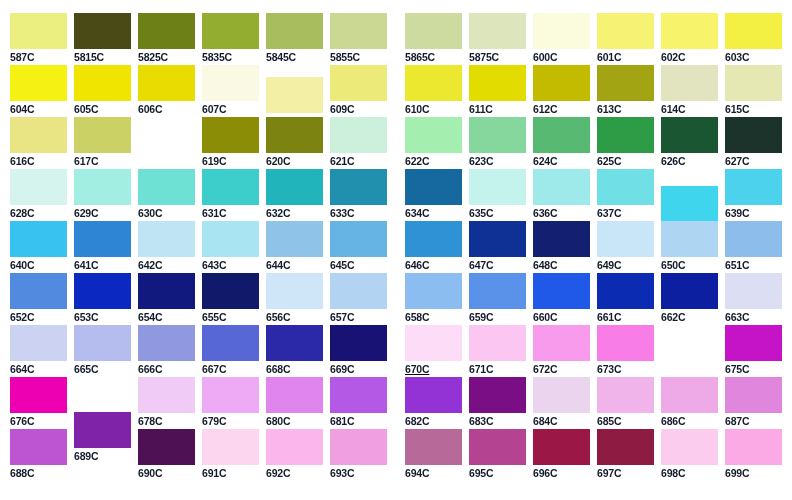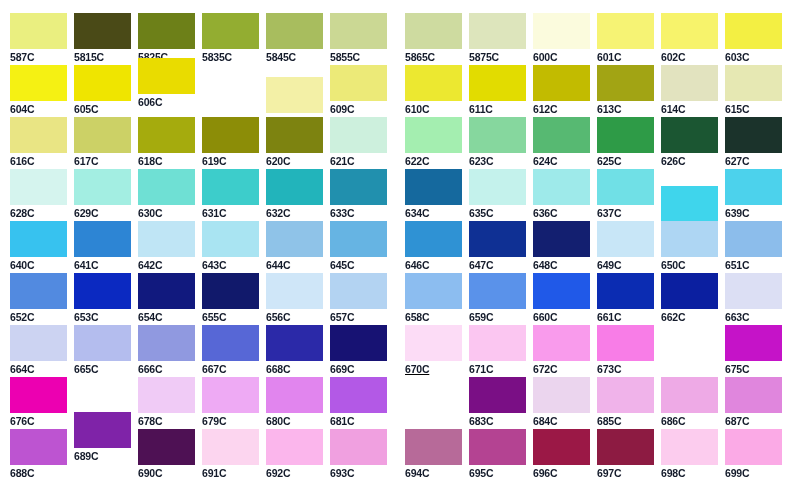--- a/index.html
+++ b/index.html
@@ -93,23 +93,27 @@
       <span class="swatch-label">603C</span>
     </div>
     <div class="swatch-cell" style="left: 10px; top: 65px;">
       <span class="swatch-chip" title="#f5f113" style="background: rgb(245, 241, 19);"></span>
       <span class="swatch-label">604C</span>
     </div>
     <div class="swatch-cell" style="left: 74px; top: 65px;">
       <span class="swatch-chip" title="#efe500" style="background: rgb(239, 229, 0);"></span>
       <span class="swatch-label">605C</span>
     </div>
-    <div class="swatch-cell" style="left: 138px; top: 58px;">
+    <div class="swatch-cell" style="left: 138px; top: 65px;">
       <span class="swatch-chip" title="#e9dc00" style="background: rgb(233, 220, 0);"></span>
       <span class="swatch-label">606C</span>
+    </div>
+    <div class="swatch-cell" style="left: 202px; top: 65px;">
+      <span class="swatch-chip" title="#f9f9e4" style="background: rgb(249, 249, 228);"></span>
+      <span class="swatch-label">607C</span>
     </div>
     <div class="swatch-cell" style="left: 266px; top: 65px; margin-top: 12px;">
       <span class="swatch-chip" title="#f3f0a6" style="background: rgb(243, 240, 166);"></span>
       <span class="swatch-label">608C</span>
     </div>
     <div class="swatch-cell" style="left: 330px; top: 65px;">
       <span class="swatch-chip" title="#ecea78" style="background: rgb(236, 234, 120);"></span>
       <span class="swatch-label">609C</span>
     </div>
     <div class="swatch-cell" style="left: 405px; top: 65px;">
@@ -137,24 +141,20 @@
       <span class="swatch-label">615C</span>
     </div>
     <div class="swatch-cell" style="left: 10px; top: 117px;">
       <span class="swatch-chip" title="#e9e584" style="background: rgb(233, 229, 132);"></span>
       <span class="swatch-label">616C</span>
     </div>
     <div class="swatch-cell" style="left: 74px; top: 117px;">
       <span class="swatch-chip" title="#ccd166" style="background: rgb(204, 209, 102);"></span>
       <span class="swatch-label">617C</span>
     </div>
-    <div class="swatch-cell" style="left: 138px; top: 117px;">
-      <span class="swatch-chip" title="#a5ab0d" style="background: rgb(165, 171, 13);"></span>
-      <span class="swatch-label">618C</span>
-    </div>
     <div class="swatch-cell" style="left: 202px; top: 117px;">
       <span class="swatch-chip" title="#8c8d07" style="background: rgb(140, 141, 7);"></span>
       <span class="swatch-label">619C</span>
     </div>
     <div class="swatch-cell" style="left: 266px; top: 117px;">
       <span class="swatch-chip" title="#7d8310" style="background: rgb(125, 131, 16);"></span>
       <span class="swatch-label">620C</span>
     </div>
     <div class="swatch-cell" style="left: 330px; top: 117px;">
       <span class="swatch-chip" title="#cdf0dd" style="background: rgb(205, 240, 221);"></span>
@@ -385,20 +385,24 @@
       <span class="swatch-label">679C</span>
     </div>
     <div class="swatch-cell" style="left: 266px; top: 377px;">
       <span class="swatch-chip" title="#e185ee" style="background: rgb(225, 133, 238);"></span>
       <span class="swatch-label">680C</span>
     </div>
     <div class="swatch-cell" style="left: 330px; top: 377px;">
       <span class="swatch-chip" title="#b359e6" style="background: rgb(179, 89, 230);"></span>
       <span class="swatch-label">681C</span>
     </div>
+    <div class="swatch-cell" style="left: 405px; top: 377px;">
+      <span class="swatch-chip" title="#9333d6" style="background: rgb(147, 51, 214);"></span>
+      <span class="swatch-label">682C</span>
+    </div>
     <div class="swatch-cell" style="left: 469px; top: 377px;">
       <span class="swatch-chip" title="#7a0f85" style="background: rgb(122, 15, 133);"></span>
       <span class="swatch-label">683C</span>
     </div>
     <div class="swatch-cell" style="left: 533px; top: 377px;">
       <span class="swatch-chip" title="#ebd5ee" style="background: rgb(235, 213, 238);"></span>
       <span class="swatch-label">684C</span>
     </div>
     <div class="swatch-cell" style="left: 597px; top: 377px;">
       <span class="swatch-chip" title="#f0b3ea" style="background: rgb(240, 179, 234);"></span>

